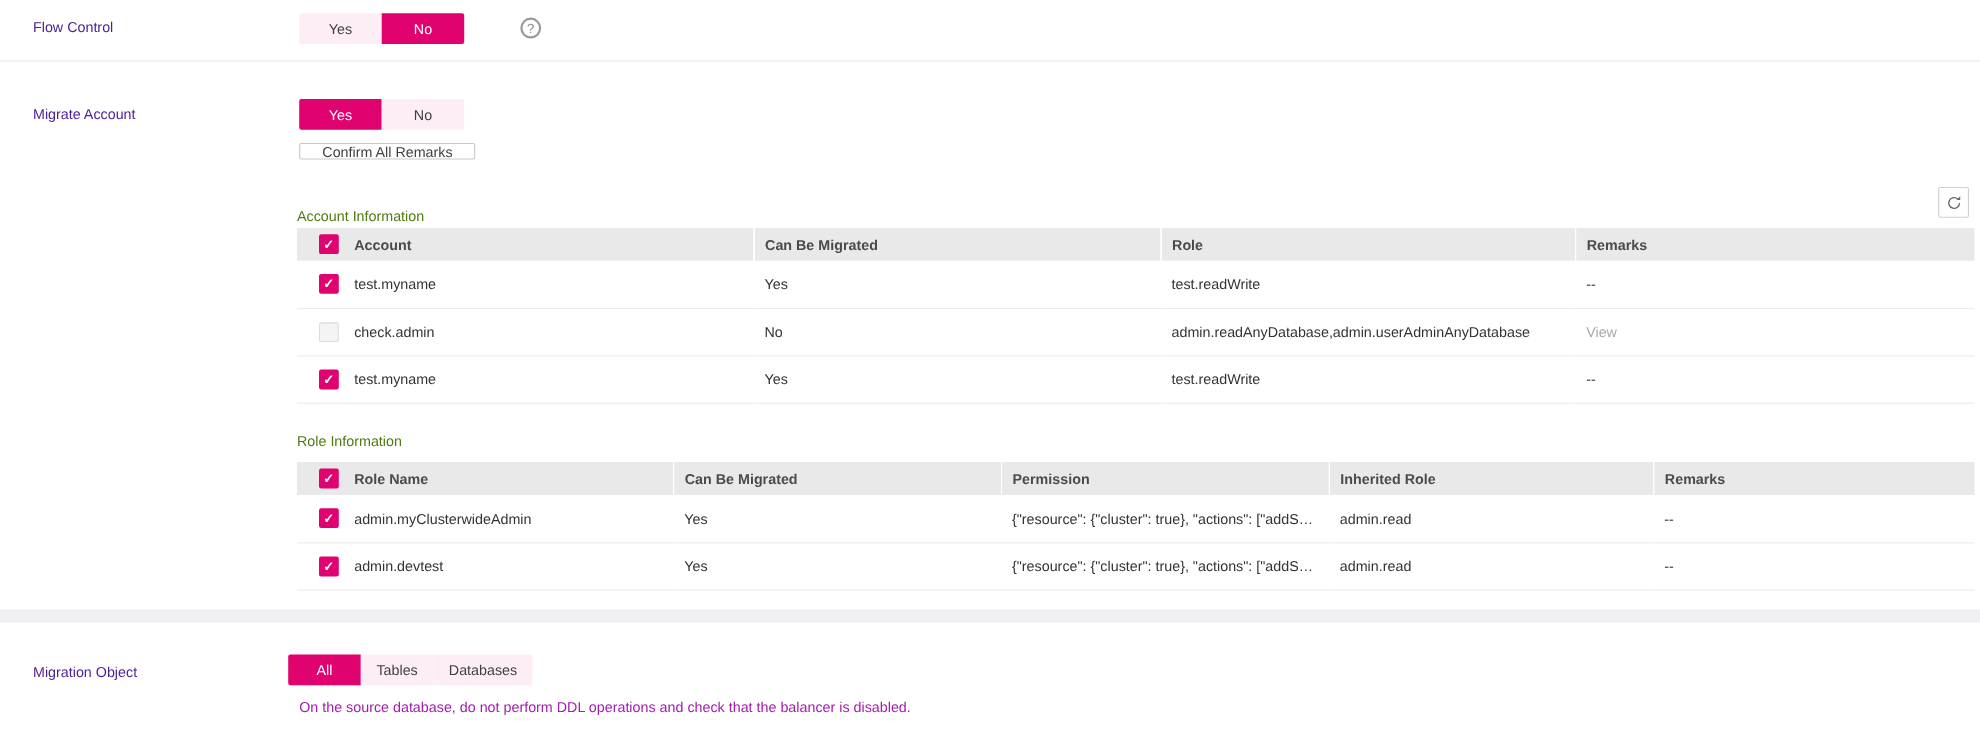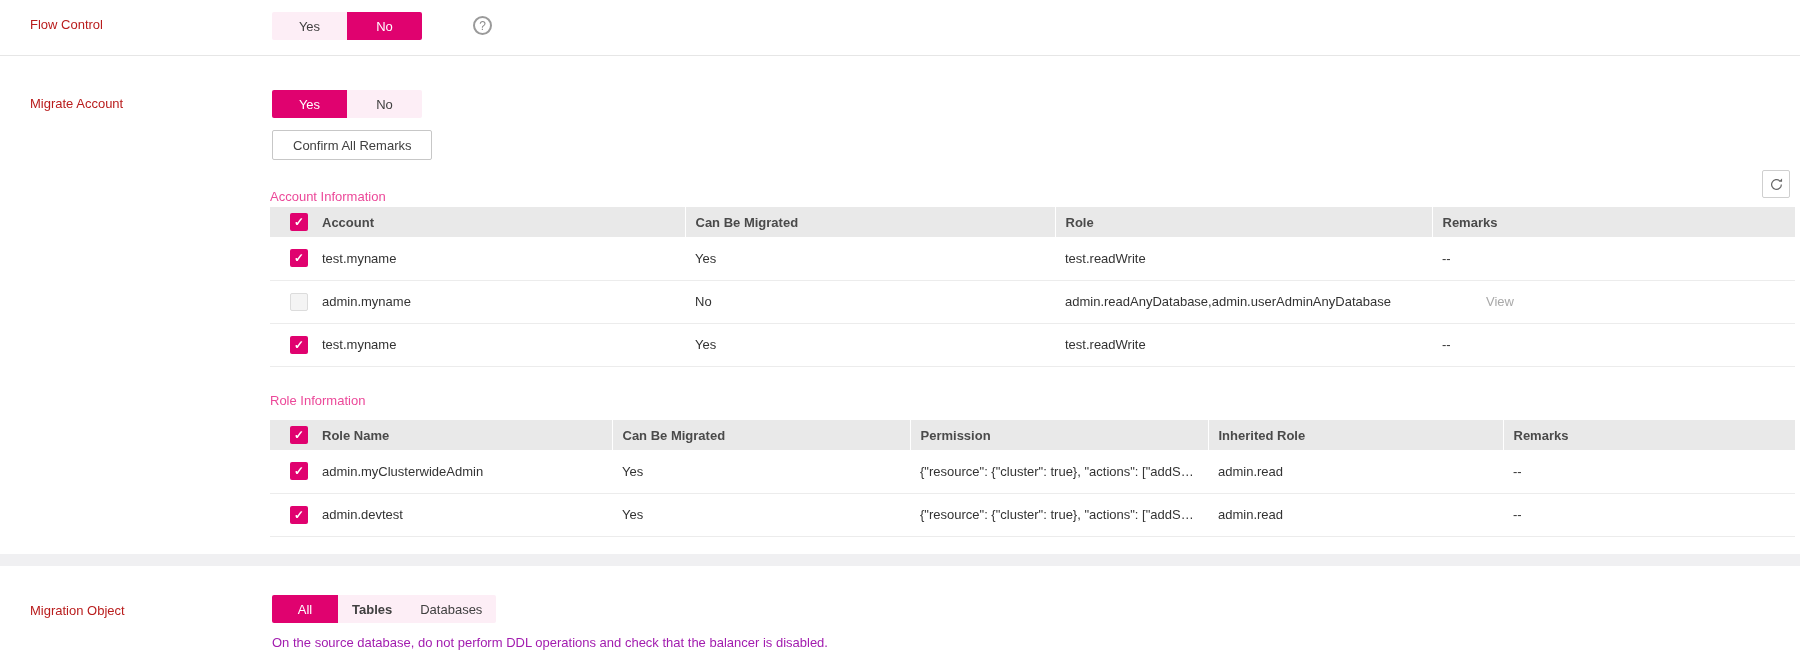--- a/index.html
+++ b/index.html
@@ -3,36 +3,36 @@
 <meta charset="utf-8">
 <style>
   * { box-sizing: border-box; }
   html,body { margin:0; padding:0; }
   body {
     width:1800px; height:671px; position:relative; overflow:hidden;
     background:#ffffff; color:#333;
     font-family:"Liberation Sans", sans-serif; font-size:13px;
   }
   .abs { position:absolute; }
-  .form-label { color:#b91c1c;text-align:center; }
-  .section-title { color:#ec4899; }
+  .form-label { color:#4c1d95;text-align:center; }
+  .section-title { color:#4d7c0f; }
 
   
   .toggle { display:flex; }
   .seg {
     min-width:75px; height:28px; padding:0 14px; border:none;
     background:#fdeef6; color:#404040; font-size:13px; font-family:inherit;
     display:flex; align-items:center; justify-content:center; cursor:pointer;
   }
   .toggle .seg:first-child { border-radius:2px 0 0 2px; }
   .toggle .seg:last-child  { border-radius:0 2px 2px 0; }
   .seg.on { background:#e0026f; color:#fff; }
 
   .btn-outline {
-    height:30px; padding:0 20px; background:#fff; border:1px solid #c7c7c7;
+    height:15px; padding:0 20px; background:#fff; border:1px solid #c7c7c7;
     border-radius:2px; color:#404040; font-size:13px; font-family:inherit; cursor:pointer;
   }
   .icon-btn {
     width:28px; height:28px; border:1px solid #cfcfcf; border-radius:2px; background:#fff;
     display:flex; align-items:center; justify-content:center; cursor:pointer;
   }
   .help {
     width:19px; height:19px; border:2px solid #9a9a9a; border-radius:50%;
     color:#8c8c8c; display:flex; align-items:center; justify-content:center;
     font-size:12px; cursor:pointer;
@@ -54,21 +54,21 @@
   th.col-first, td.cell-first { padding-left:20px; }
   .checkbox {
     width:18px; height:18px; border-radius:2px; margin-right:14px; flex:0 0 18px;
     display:inline-flex; align-items:center; justify-content:center;
     vertical-align:middle; cursor:pointer; font-size:12px; font-weight:700;
   }
   .checkbox.checked   { background:#e0026f; color:#fff; }
   .checkbox.unchecked { background:#f4f4f4; border:1px solid #dcdcdc; }
   .checkbox.unchecked span { visibility:hidden; }
   .first-flex { display:flex; align-items:center; }
-  .muted-link { color:#a9a9a9; cursor:pointer;margin-left:44px; }
+  .muted-link { color:#a9a9a9; cursor:pointer; }
   .warning { color:#a21caf; }
 </style>
 </head>
 <body>
 
 <div class="abs form-label" style="left:30px; top:17px;">Flow Control</div>
 <div class="abs toggle" style="left:272px; top:12px;">
   <button class="seg">Yes</button>
   <button class="seg on">No</button>
 </div>
@@ -129,21 +129,21 @@
       <td>Yes</td>
       <td>test.readWrite</td>
       <td>--</td>
     </tr>
     <tr>
       <td class="cell-first">
         <div class="first-flex">
           <span class="checkbox unchecked">
               <span>✓</span>
             </span>
-          <span>admin.myname</span>
+          <span>check.admin</span>
         </div>
       </td>
       <td>No</td>
       <td>admin.readAnyDatabase,admin.userAdminAnyDatabase</td>
       <td><span class="muted-link">View</span></td>
     </tr>
     <tr>
       <td class="cell-first">
         <div class="first-flex">
           <span class="checkbox checked">
@@ -213,18 +213,18 @@
       <td>{"resource": {"cluster": true}, "actions": ["addShar...</td>
       <td>admin.read</td>
       <td>--</td>
     </tr>
   </tbody>
 </table>
 
 <div class="abs band" style="top:554px;"></div>
 
 <div class="abs form-label" style="left:30px; top:603px;">Migration Object</div>
-<div class="abs toggle" style="left:272px; top:595px;">
+<div class="abs toggle" style="left:262px; top:595px;">
   <button class="seg on" style="min-width:66px;">All</button>
-  <button class="seg" style="min-width:66px;font-weight:bold;">Tables</button>
+  <button class="seg" style="min-width:66px;">Tables</button>
   <button class="seg" style="min-width:66px;">Databases</button>
 </div>
 <div class="abs warning" style="left:272px; top:635px;">On the source database, do not perform DDL operations and check that the balancer is disabled.</div>
 
 </body></html>

